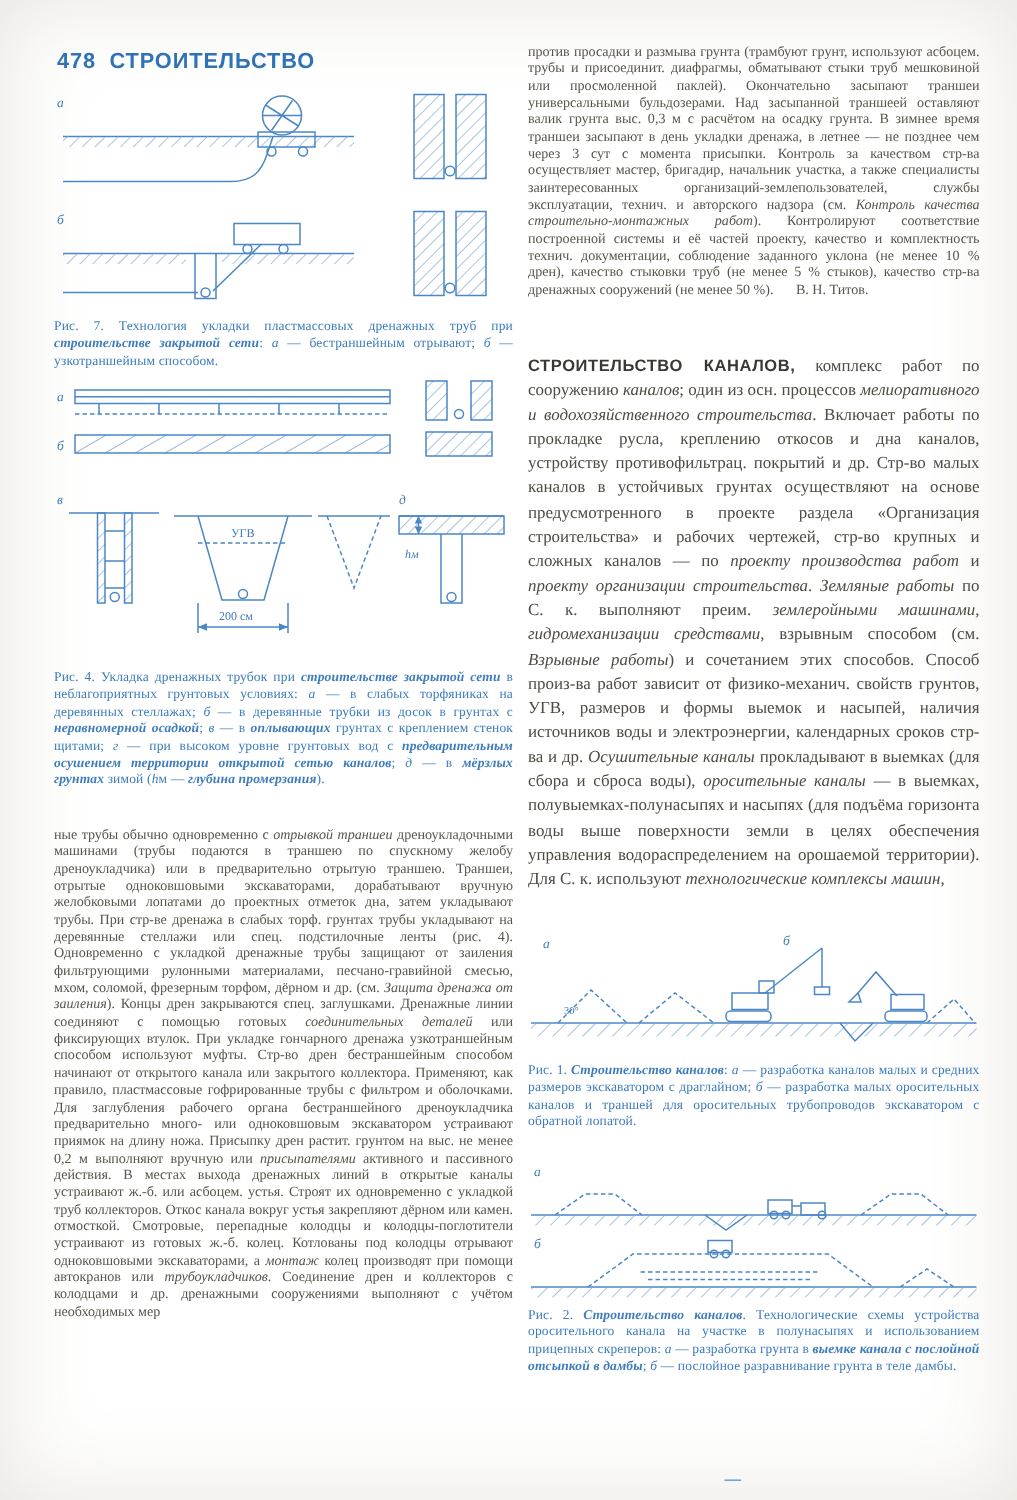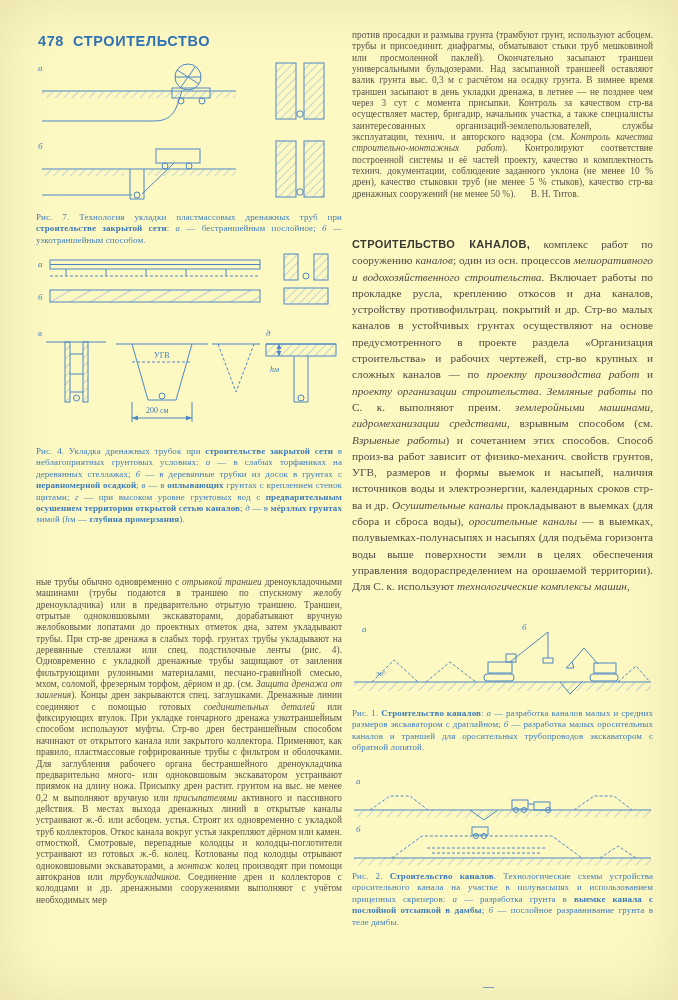--- a/index.html
+++ b/index.html
@@ -1,43 +1,42 @@
 <!DOCTYPE html>
 <html lang="ru"><head>
 <meta charset="utf-8">
 <style>
   html,body{margin:0;padding:0;background:#c9c4b4;}
   .page{
     position:relative;width:678px;height:1000px;margin:0 auto;
-    background:#fef9c3;overflow:hidden;
+    background:#ffffff;overflow:hidden;
     font-family:"Liberation Serif",serif;color:#57544b;
     box-shadow:inset 0 0 60px rgba(120,110,80,.18);
   }
   .hdr{
     position:absolute;left:38px;top:33px;
     font-family:"Liberation Sans",sans-serif;font-weight:bold;
     font-size:14.5px;color:#2f72b6;letter-spacing:.6px;white-space:nowrap;
   }
   .hdr .num{margin-right:9px;}
   .fig{position:absolute;}
   .fig svg{display:block;}
   .caption{
     position:absolute;font-size:9px;line-height:11.4px;color:#3e7cbb;
     text-align:justify;letter-spacing:.1px;
   }
   .smalltext{
     position:absolute;font-size:9.4px;line-height:11.35px;color:#57544b;
     text-align:justify;
-    margin-top:25px;
   }
   .articletext{
     position:absolute;font-size:11.3px;line-height:16.3px;color:#4e4b43;
     text-align:justify;
   }
-  .seg-b{font-weight:bold;}
+  .seg-b{font-weight:bold;font-style:italic;}
   .seg-i{font-style:italic;}
   .headword{
     font-family:"Liberation Sans",sans-serif;font-weight:bold;
     font-size:11px;color:#3a3832;letter-spacing:.4px;
   }
   .sig{margin-left:1.6em;white-space:nowrap;}
   .print-mark{
     position:absolute;left:483px;top:980px;color:#4b87c5;
     font-size:11px;font-weight:bold;
   }
@@ -92,21 +91,21 @@
         </g>
         <g>
           <rect x="240" y="84" width="20" height="56" fill="url(#h3)"></rect>
           <rect x="268" y="84" width="20" height="56" fill="url(#h3)"></rect>
           <circle cx="264" cy="135" r="3.2"></circle>
         </g>
       </g>
     </svg>
   </div>
 
-  <div class="caption" style="left:36px;top:212px;width:306px;"><span>Рис. 7. Технология укладки пластмассовых дренажных труб при </span><span class="seg-b">строительстве закрытой сети</span><span>: </span><span class="seg-i">а</span><span> — бестраншейным послойное; </span><span class="seg-i">б</span><span> — узкотраншейным способом.</span></div>
+  <div class="caption" style="left:36px;top:212px;width:306px;"><span>Рис. 7. Технология укладки пластмассовых дренажных труб при </span><span class="seg-b">строительстве закрытой сети</span><span>: </span><span class="seg-i">а</span><span> — бестраншейным отрывают; </span><span class="seg-i">б</span><span> — узкотраншейным способом.</span></div>
 
   <div class="fig" style="left:36px;top:252px;">
     <svg width="306" height="192" viewBox="0 0 306 192">
       <defs>
         <pattern id="h4" patternUnits="userSpaceOnUse" width="6" height="6" patternTransform="rotate(45)">
           <line x1="0" y1="0" x2="0" y2="6" stroke="#7da8d4" stroke-width="0.9"></line>
         </pattern>
         <pattern id="h4b" patternUnits="userSpaceOnUse" width="10" height="12" patternTransform="rotate(60)">
           <line x1="0" y1="0" x2="0" y2="12" stroke="#6d9ecf" stroke-width="1"></line>
         </pattern>

